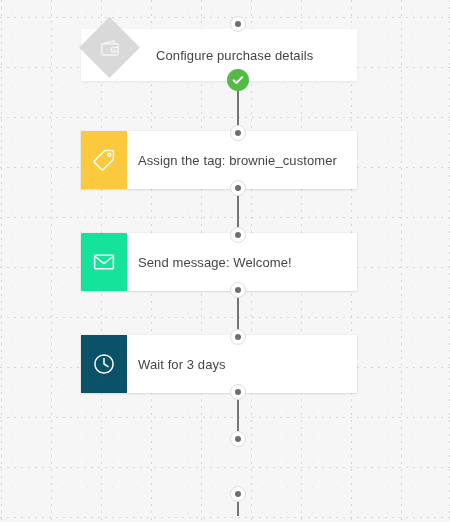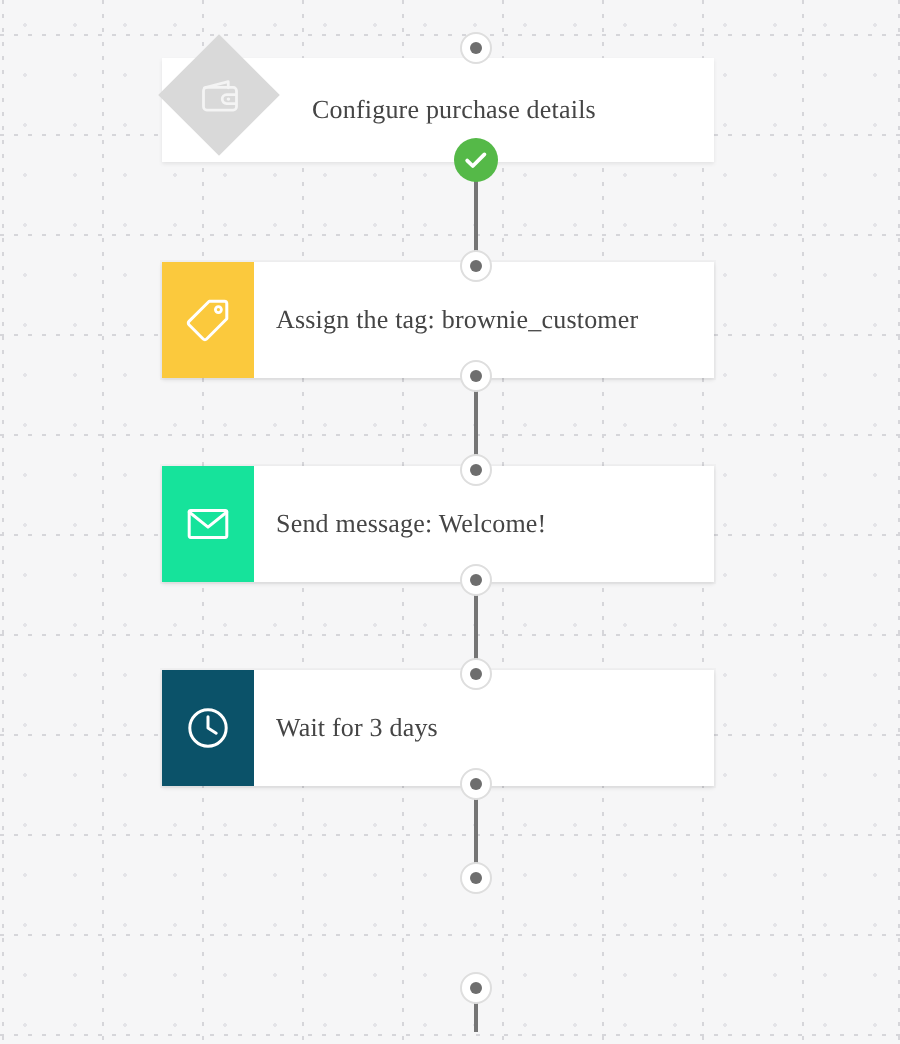--- a/index.html
+++ b/index.html
@@ -108,21 +108,20 @@
   .node {
     position: absolute;
     left: 81px;
     width: 276px;
     height: 58px;
     background: #ffffff;
     box-shadow: 0 1px 2px rgba(0,0,0,0.10), 0 0 0 1px rgba(0,0,0,0.025);
     display: flex;
     align-items: stretch;
     z-index: 3;
-    font-family: Liberation Serif, serif;
   }
   .node-icon {
     width: 46px;
     flex: 0 0 46px;
     display: flex;
     align-items: center;
     justify-content: center;
   }
   .node-icon svg { display: block; }
   .node-label {

